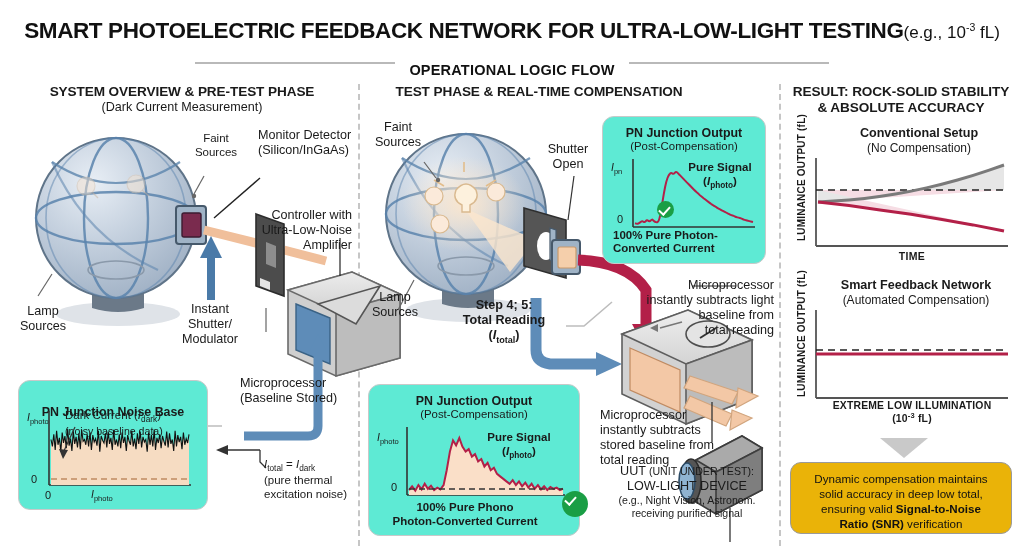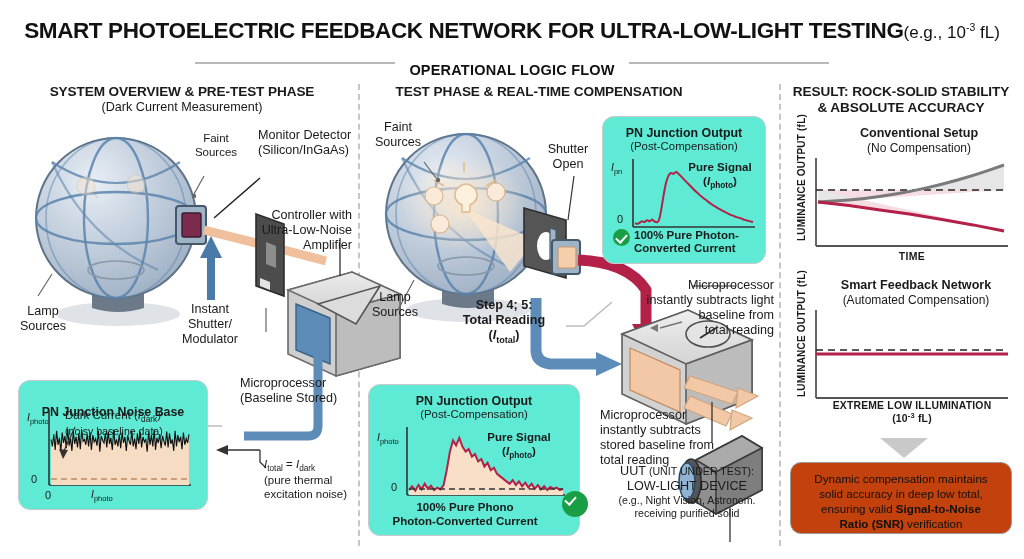--- a/index.html
+++ b/index.html
@@ -78,21 +78,21 @@
     background: #1a9e45; position: relative; vertical-align: middle;
     flex: 0 0 17px;
   }
   .check::after {
     content: ""; position: absolute; left: 4.5px; top: 3px;
     width: 5px; height: 9px; border: solid #fff;
     border-width: 0 2.2px 2.2px 0; transform: rotate(42deg);
   }
 
   .note-box {
-    position: absolute; background: #c2410c;
+    position: absolute; background: #eab308;
     border: 1.6px solid #9a9a9a; border-radius: 11px;
     text-align: center; font-size: 11.6px; line-height: 1.3; color: #111;
     padding: 8px 6px;
   }
   svg { display: block; overflow: visible; }
 </style>
 </head>
 <body>
 
 <div class="page">
@@ -378,37 +378,37 @@
     <div class="lbl" style="left:240px; top:324px; width:130px;">
       <span class="b big">Microprocessor</span><br>
       <span class="big">instantly subtracts</span><br>
       <span class="big">stored baseline from</span><br>
       <span class="big">total reading</span>
     </div>
     <div class="lbl c" style="left:236px; top:380px; width:182px;">
       <span class="b big">UUT</span><span class="b sm"> (UNIT UNDER TEST):</span><br>
       <span class="b big">LOW-LIGHT DEVICE</span><br>
       <span class="sm">(e.g., Night Vision, Astronom.</span><br>
-      <span class="sm">receiving purified solid</span>
+      <span class="sm">receiving purified signal</span>
     </div>
 
     <div class="card" style="left:242px; top:32px; width:164px; height:148px;">
       <div class="card-title" style="margin-top:9px;">PN Junction Output</div>
       <div class="card-sub">(Post-Compensation)</div>
       <div style="position:absolute;left:8px;top:44px;font-size:10.5px;"><i class="v">I</i><sub>pn</sub></div>
       <div style="position:absolute;left:14px;top:96px;font-size:11px;">0</div>
       <div class="lbl b c" style="left:74px; top:44px; width:86px;">
         <span>Pure Signal</span><br>(<i class="v">I</i><sub>photo</sub>)
       </div>
       <svg width="164" height="148" style="position:absolute;left:0;top:0">
         <line x1="30" y1="42" x2="30" y2="110" stroke="#333" stroke-width="1.6"></line>
         <line x1="30" y1="110" x2="152" y2="110" stroke="#333" stroke-width="1.6"></line>
         <path id="topSig" fill="none" stroke="#b32048" stroke-width="2" d="M32.0 106.3 Q32.0 106.3 33.2 106.6 Q34.4 106.9 35.6 106.3 Q36.8 105.7 38.0 104.7 Q39.2 103.8 40.4 104.7 Q41.6 105.7 42.8 104.1 Q44.0 102.6 45.2 103.8 Q46.4 105.0 47.7 103.5 Q48.9 101.9 50.1 103.2 Q51.3 104.4 52.5 105.0 Q53.7 105.7 54.9 104.7 Q56.1 103.8 57.3 97.6 Q58.5 91.4 59.7 83.7 Q60.9 75.9 62.1 70.0 Q63.3 64.1 64.5 61.0 Q65.7 57.9 66.9 56.7 Q68.1 55.4 69.3 56.4 Q70.5 57.3 71.7 55.8 Q72.9 54.2 74.1 55.4 Q75.3 56.7 76.6 57.9 Q77.8 59.2 79.0 60.4 Q80.2 61.6 81.4 62.9 Q82.6 64.1 83.8 65.4 Q85.0 66.6 86.2 67.8 Q87.4 69.1 88.6 70.3 Q89.8 71.6 91.0 72.8 Q92.2 74.0 93.4 75.0 Q94.6 75.9 95.8 77.1 Q97.0 78.4 98.2 79.3 Q99.4 80.2 100.6 81.2 Q101.8 82.1 103.0 83.0 Q104.2 84.0 105.4 84.9 Q106.7 85.8 107.9 86.8 Q109.1 87.7 110.3 88.3 Q111.5 88.9 112.7 89.8 Q113.9 90.8 115.1 91.4 Q116.3 92.0 117.5 92.6 Q118.7 93.3 119.9 93.9 Q121.1 94.5 122.3 95.1 Q123.5 95.7 124.7 96.4 Q125.9 97.0 127.1 97.6 Q128.3 98.2 129.5 98.5 Q130.7 98.8 131.9 99.5 Q133.1 100.1 134.3 100.4 Q135.6 100.7 136.8 101.0 Q138.0 101.3 139.2 101.9 Q140.4 102.6 141.6 102.9 Q142.8 103.2 144.0 103.5 Q145.2 103.8 146.4 104.1 Q147.6 104.4 148.8 104.7 L150.0 105.0"></path>
       </svg>
-      <div style="position:absolute;left:10px;bottom:8px;display:flex;gap:4px;">
+      <div style="position:absolute;left:10px;bottom:8px;display:flex;align-items:center;gap:11px;flex-direction:column;">
         <span class="check"></span>
         <span class="lbl b" style="position:relative;left:0;top:0;line-height:1.15;">
           <span>100% Pure Photon-</span><br><span>Converted Current</span>
         </span>
       </div>
     </div>
 
     <div class="card" style="left:8px; top:300px; width:212px; height:152px;">
       <div class="card-title" style="margin-top:9px;">PN Junction Output</div>
       <div class="card-sub">(Post-Compensation)</div>

